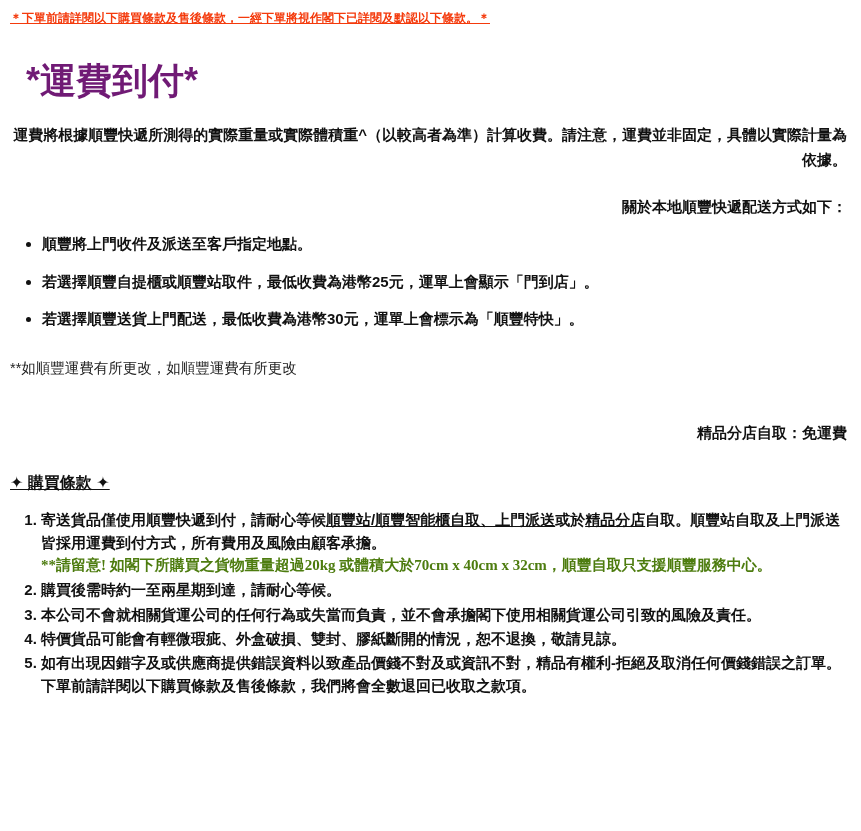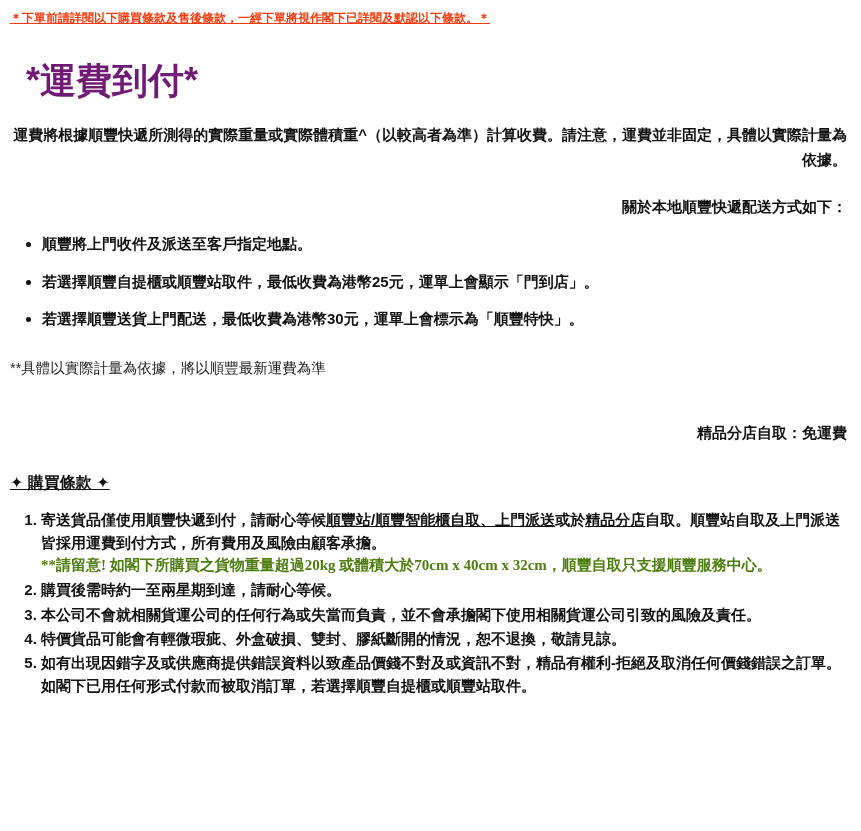--- a/index.html
+++ b/index.html
@@ -112,31 +112,31 @@
   <p class="body-bold">運費將根據順豐快遞所測得的實際重量或實際體積重^（以較高者為準）計算收費。請注意，運費並非固定，具體以實際計量為依據。</p>
 
   <p class="body-bold delivery-intro">關於本地順豐快遞配送方式如下：</p>
 
   <ul class="bullet-list">
     <li>順豐將上門收件及派送至客戶指定地點。</li>
     <li>若選擇順豐自提櫃或順豐站取件，最低收費為港幣25元，運單上會顯示「門到店」。</li>
     <li>若選擇順豐送貨上門配送，最低收費為港幣30元，運單上會標示為「順豐特快」。</li>
   </ul>
 
-  <p class="note">**具體以實際計量為依據，將以順豐最新運費為準</p>
+  <p class="note">**如順豐運費有所更改，如順豐運費有所更改</p>
 
   <p class="body-bold pickup">精品分店自取：免運費</p>
 
   <h2 class="star-heading small">✦ 購買條款 ✦</h2>
 
   <ol class="terms-list">
     <li>
       <span>寄送貨品僅使用順豐快遞到付，請耐心等候</span><span class="u">順豐站/順豐智能櫃自取、上門派送</span><span>或於</span><span class="u">精品分店</span><span>自取。順豐站自取及上門派送皆採用運費到付方式，所有費用及風險由顧客承擔。</span>
       <div class="warning">**請留意! 如閣下所購買之貨物重量超過20kg 或體積大於70cm x 40cm x 32cm，順豐自取只支援順豐服務中心。</div>
     </li>
     <li>購買後需時約一至兩星期到達，請耐心等候。</li>
     <li>本公司不會就相關貨運公司的任何行為或失當而負責，並不會承擔閣下使用相關貨運公司引致的風險及責任。</li>
     <li>特價貨品可能會有輕微瑕疵、外盒破損、雙封、膠紙斷開的情況，恕不退換，敬請見諒。</li>
-    <li>如有出現因錯字及或供應商提供錯誤資料以致產品價錢不對及或資訊不對，精品有權利-拒絕及取消任何價錢錯誤之訂單。如閣下已用任何形式付款而被取消訂單，若選擇順豐自提櫃或順豐站取件。</li>
+    <li>如有出現因錯字及或供應商提供錯誤資料以致產品價錢不對及或資訊不對，精品有權利-拒絕及取消任何價錢錯誤之訂單。下單前請詳閱以下購買條款及售後條款，我們將會全數退回已收取之款項。</li>
 
   </ol>
 
 </div>
 
 </body></html>

